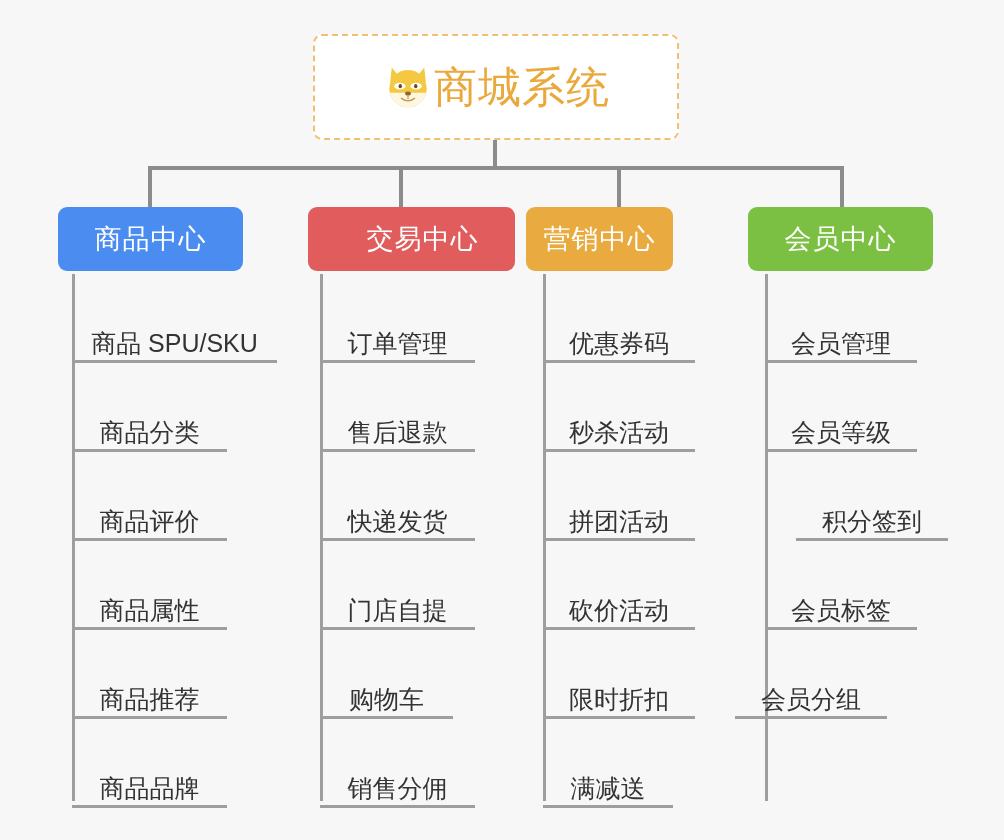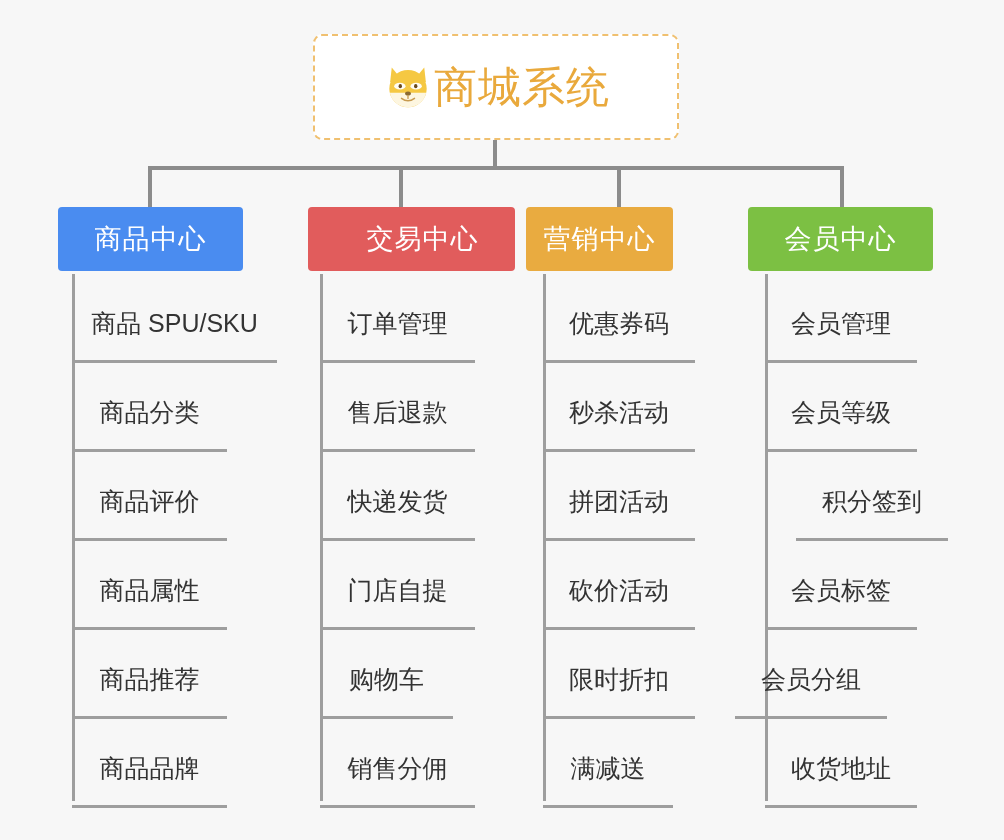--- a/index.html
+++ b/index.html
@@ -70,21 +70,21 @@
     top: 166px;
     width: 4px;
     height: 42px;
   }
 
   
   .cat-header {
     position: absolute;
     top: 207px;
     height: 64px;
-    border-radius: 4px;
+    border-radius: 9px;
     display: flex;
     align-items: center;
     justify-content: center;
     color: #ffffff;
     font-size: 27px;
     letter-spacing: 1px;
     white-space: nowrap;
   }
 
   
@@ -96,21 +96,21 @@
     background: #9e9e9e;
   }
   .leaf {
     position: absolute;
     height: 89px;
     box-sizing: border-box;
     border-bottom: 3px solid #9e9e9e;
     display: flex;
     align-items: flex-end;
     justify-content: center;
-    padding-bottom: 22px;
+    padding-bottom: 2px;
   }
   .leaf-label {
     font-size: 25px;
     color: #333333;
     line-height: 1.15;
     white-space: nowrap;
   }
 </style>
 </head>
 <body>
@@ -224,17 +224,14 @@
     </div>
   <div class="leaf" style="left:796px; top:452px; width:152px;">
       <span class="leaf-label">积分签到</span>
     </div>
   <div class="leaf" style="left:765px; top:541px; width:152px;">
       <span class="leaf-label">会员标签</span>
     </div>
   <div class="leaf" style="left:719px; top:630px; width:152px;margin-left:16px;">
       <span class="leaf-label">会员分组</span>
     </div>
-  <div class="leaf" style="left:765px; top:719px; width:152px;">
-      <span class="leaf-label">收货地址</span>
-    </div>
 
 </div>
 
 </body></html>

